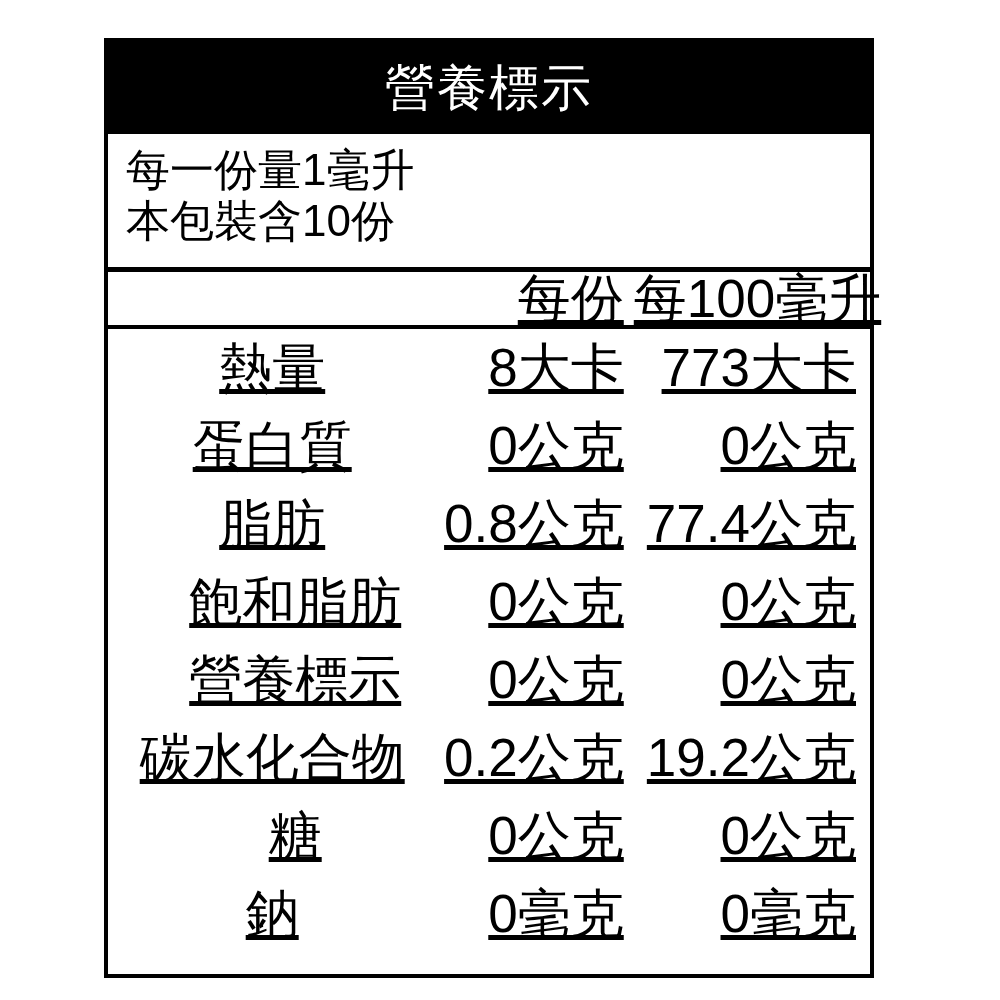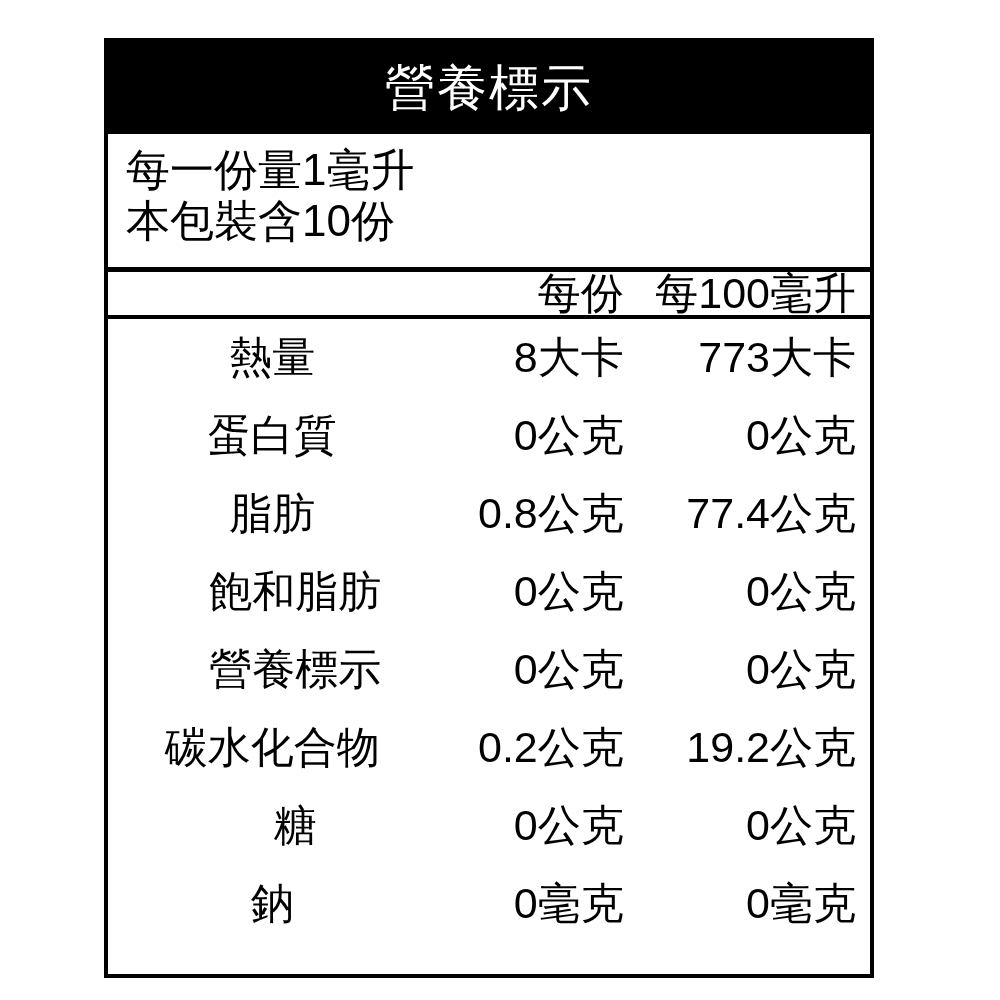--- a/index.html
+++ b/index.html
@@ -56,24 +56,25 @@
   }
 
   
   table.nutrition {
     width: 100%;
     border-collapse: collapse;
     table-layout: fixed;
   }
   table.nutrition td {
     padding: 0;
-    font-size: 43px;
+    font-size: 53px;
     line-height: 1.0;
     vertical-align: middle;
     white-space: nowrap;
+    text-decoration: underline;
   }
   .col-name  { width: 41%; }
   .col-serv  { width: 28%; }
   .col-100   { width: 31%; }
 
   .head-row td {
     padding-top: 8px;
     padding-bottom: 8px;
     font-size: 43px;
   }

